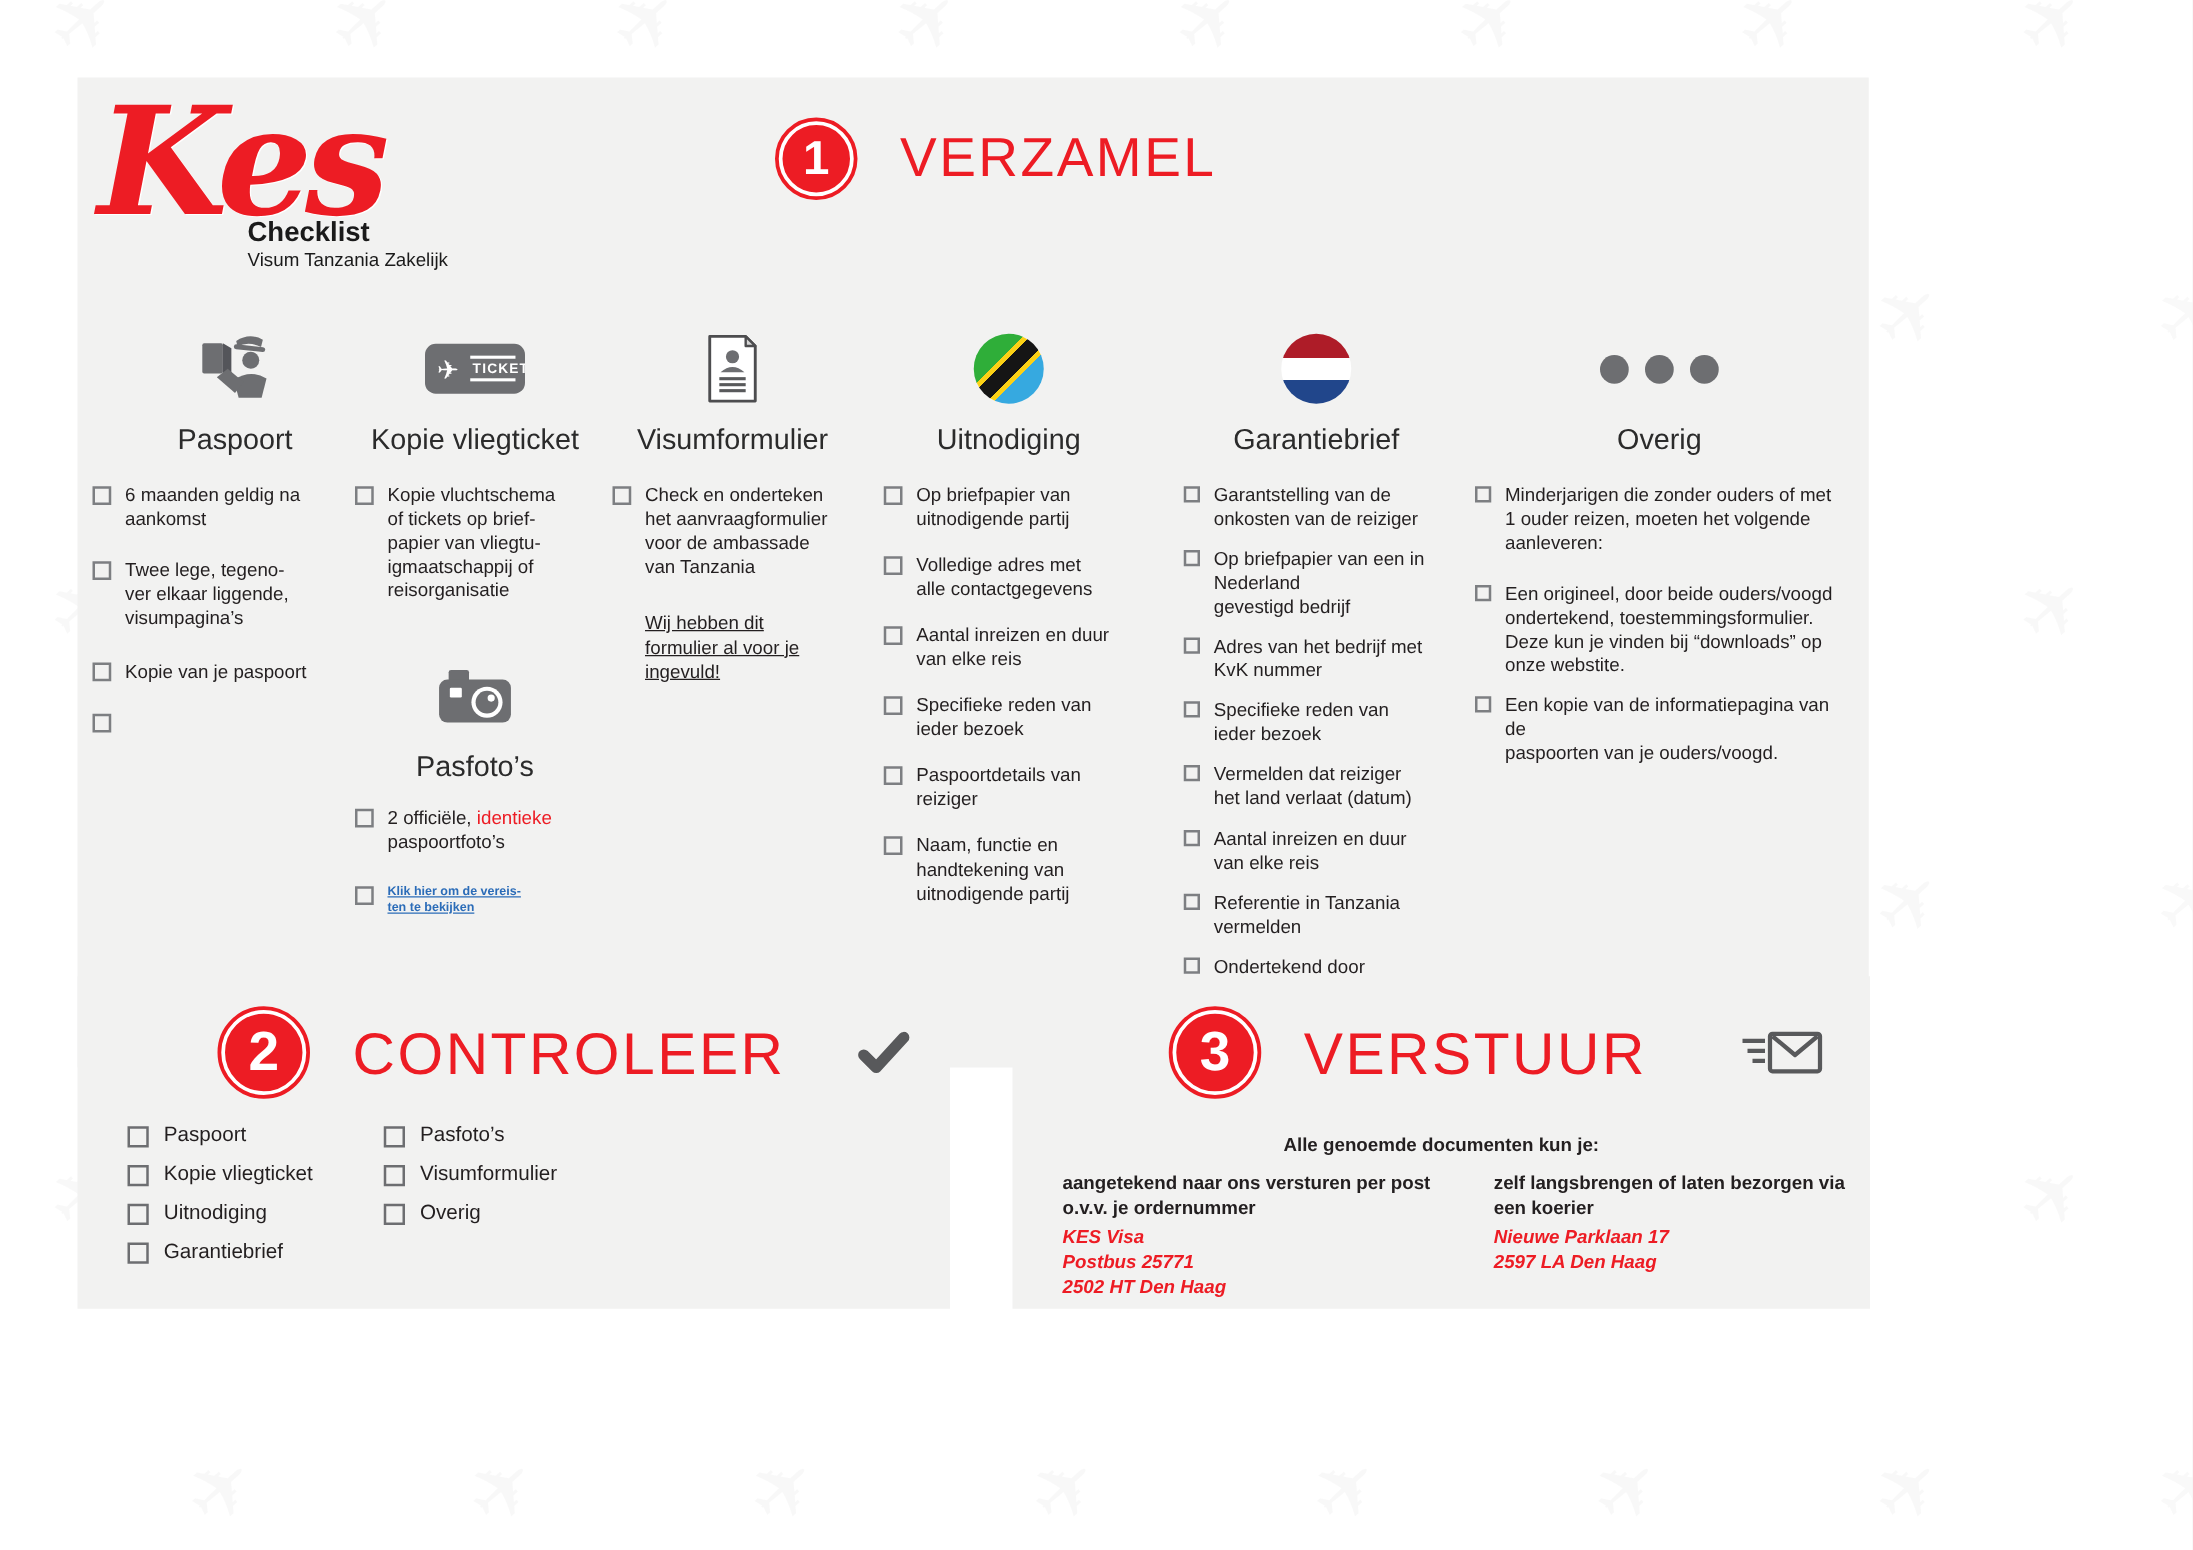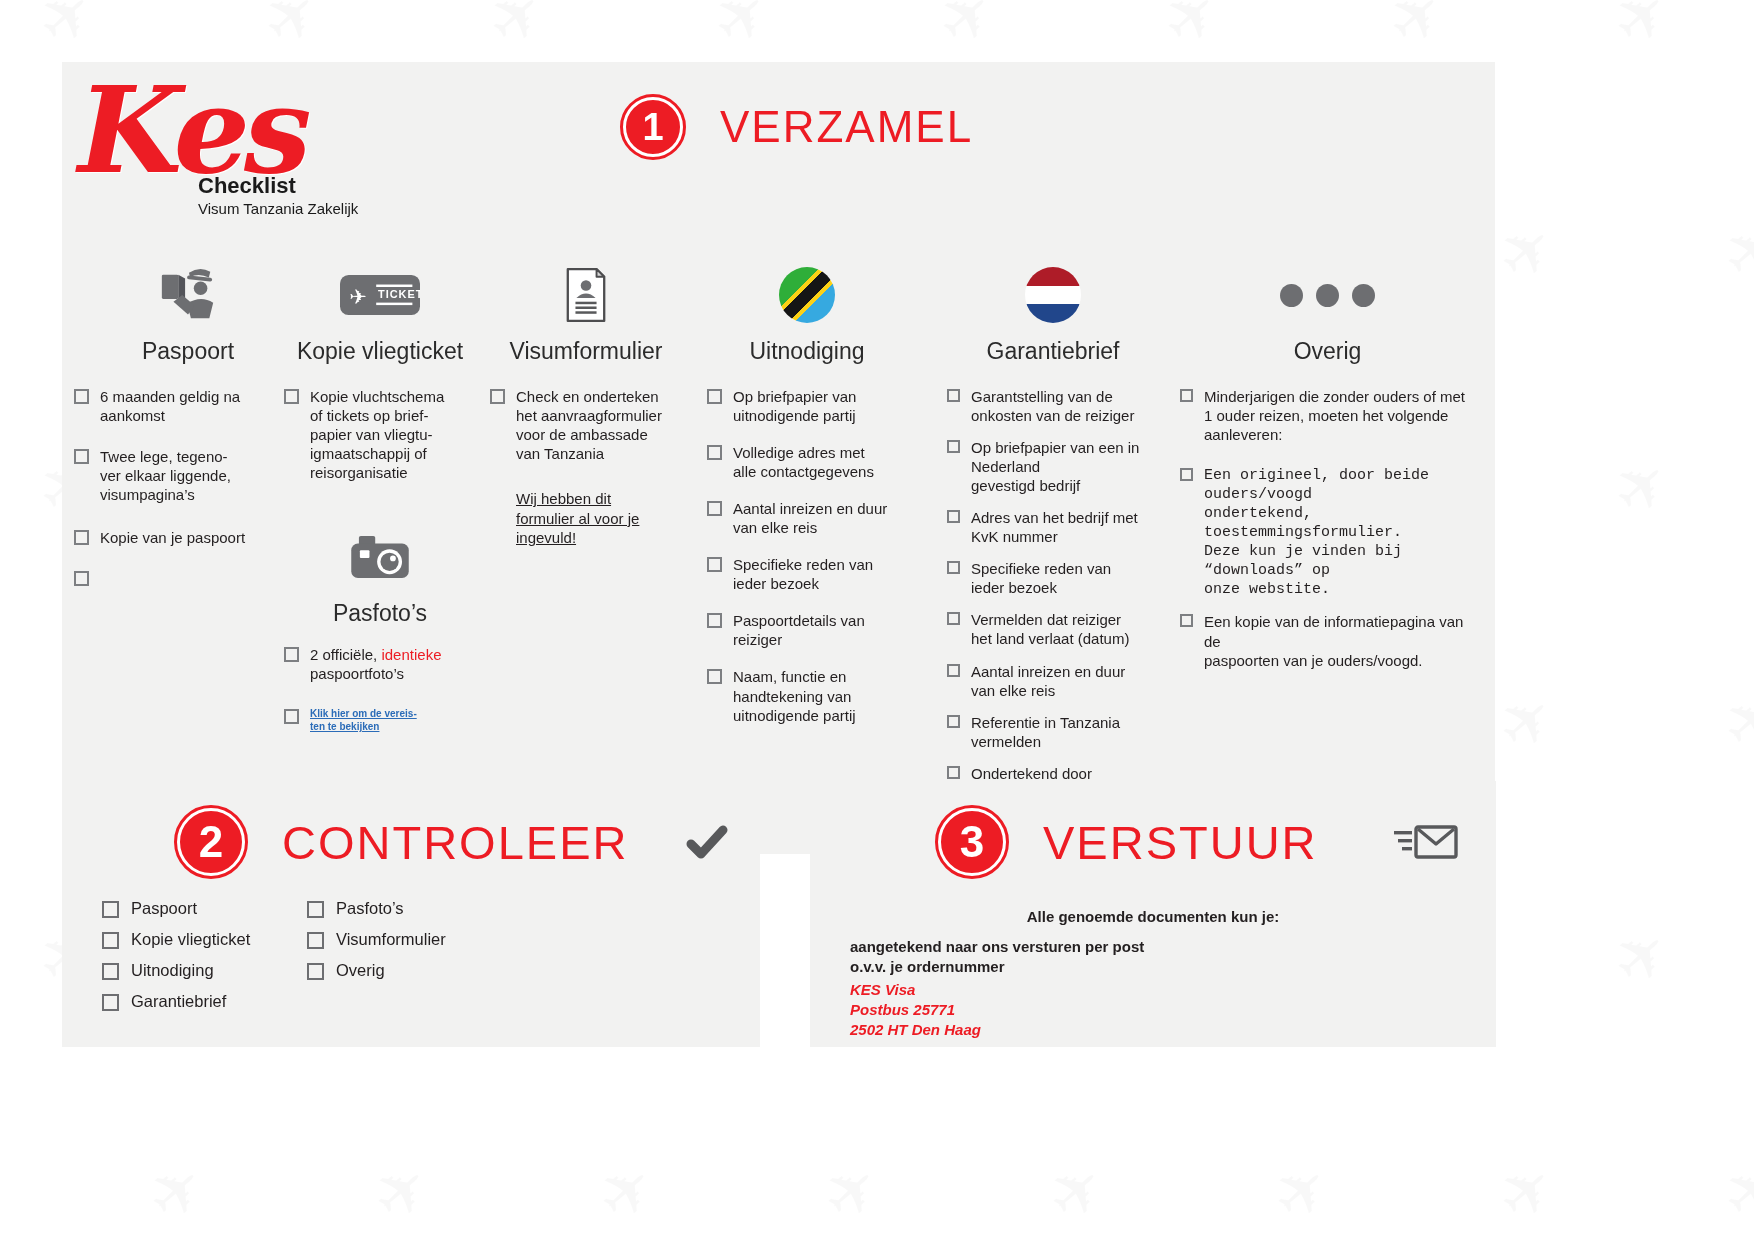--- a/index.html
+++ b/index.html
@@ -340,21 +340,21 @@
           <div class="dot"></div>
         </div>
     </div>
     <h3 class="col-title">Overig</h3>
     <div class="item" style="margin-bottom:22px;">
         <span class="cb"></span>
         <span class="item-text">Minderjarigen die zonder ouders of met
 1 ouder reizen, moeten het volgende
 aanleveren:</span>
       </div>
-    <div class="item" style="font-family:Liberation Mono, monospace;">
+    <div class="item" style="">
         <span class="cb"></span>
         <span class="item-text">Een origineel, door beide ouders/voogd
 ondertekend, toestemmingsformulier.
 Deze kun je vinden bij “downloads” op
 onze webstite.</span>
       </div>
     <div class="item" style="margin-bottom:22px;">
         <span class="cb"></span>
         <span class="item-text">Een kopie van de informatiepagina van de
 paspoorten van je ouders/voogd.</span>
@@ -425,13 +425,19 @@
     </span>
   </div>
   <div class="send-intro">Alle genoemde documenten kun je:</div>
   <div class="send-block" style="left:40px; width:340px;">
     <div class="send-lines">aangetekend naar ons versturen per post
 o.v.v. je ordernummer</div>
     <div class="send-addr">KES Visa
 Postbus 25771
 2502 HT Den Haag</div>
   </div>
+  <div class="send-block" style="left:385px; width:290px;">
+    <div class="send-lines">zelf langsbrengen of laten bezorgen via
+een koerier</div>
+    <div class="send-addr">Nieuwe Parklaan 17
+2597 LA Den Haag</div>
+  </div>
 </section>
 
 </body></html>

